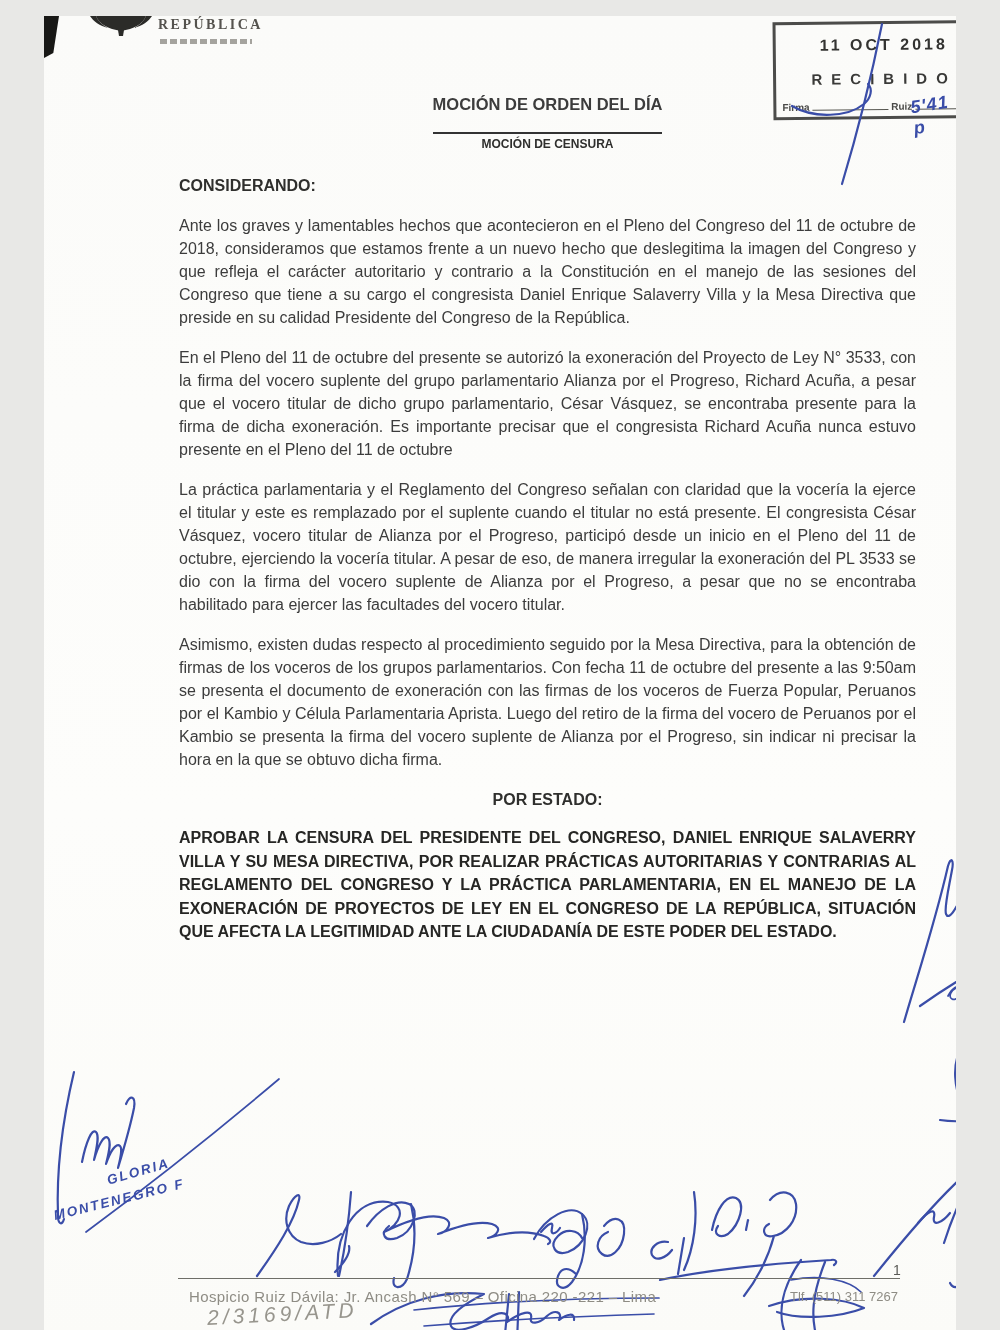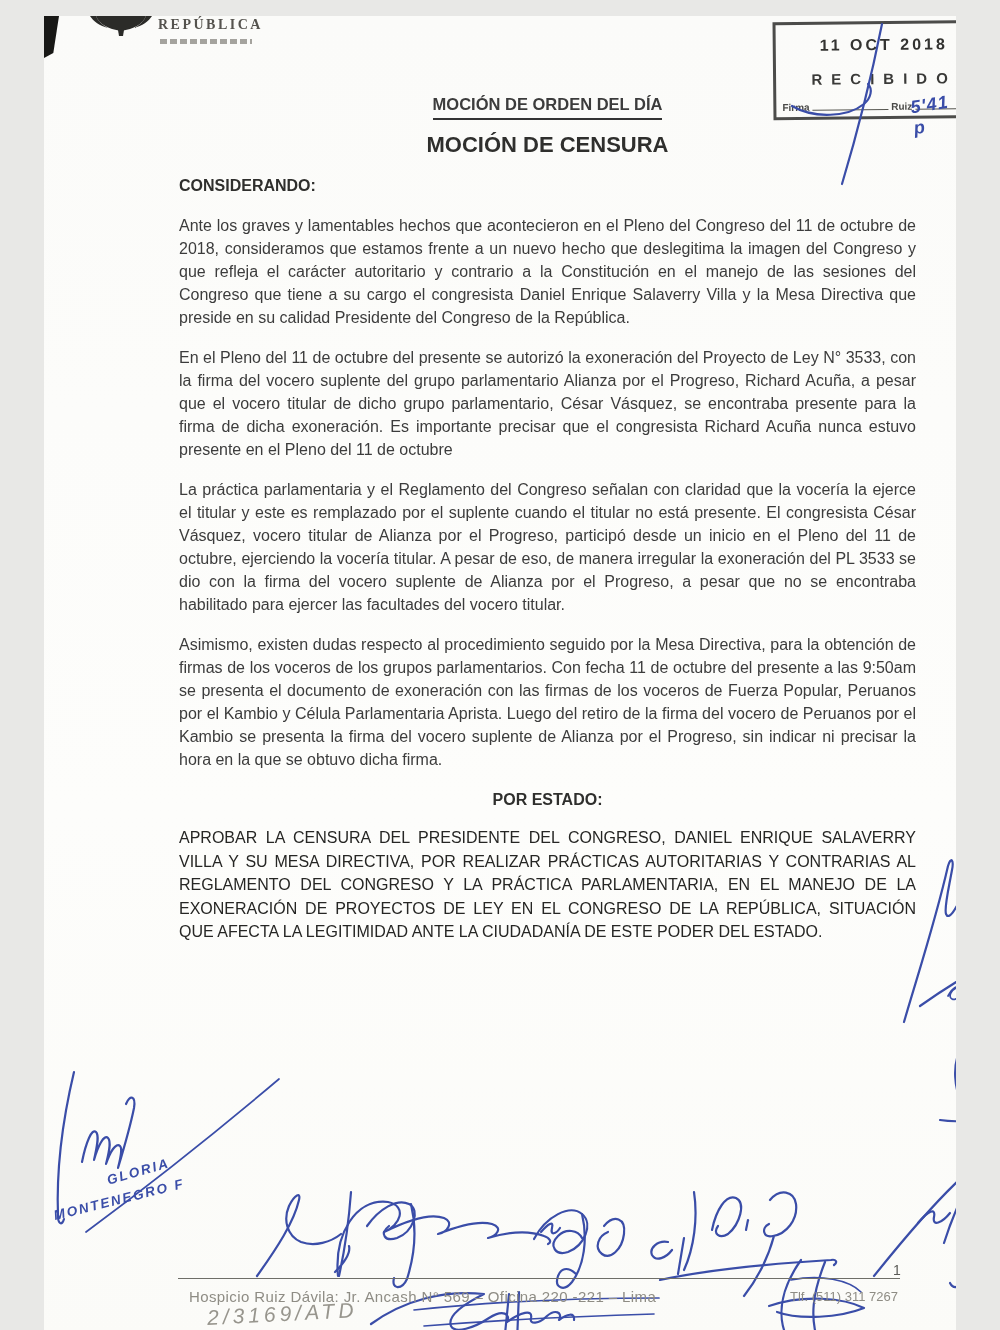--- a/index.html
+++ b/index.html
@@ -53,28 +53,28 @@
   .hora-value {
     position:absolute; left:868px; top:78px; font-size:18px;
     transform:rotate(-9deg); letter-spacing:1px; font-weight:bold;
   }
   
   .content {
     position:absolute; left:135px; top:0; width:737px;
     font-size:16px; line-height:23px; text-align:justify; color:#3c3c3c;
   }
   .content h1 { margin:78px 0 0 0; text-align:center; font-size:16.5px; line-height:20px; }
-  .content h1 span { border-bottom:2px solid #333; padding-bottom:5px; }
+  .content h1 span { border-bottom:2px solid #333; padding-bottom:19px; }
   .content p.intro { margin:16px 0 0 0; }
-  .content h2 { margin:19px 0 0 0; text-align:center; font-size:22px; color:#2f2f2d; }
+  .content h2 { margin:19px 0 0 0; text-align:center; font-size:12px; color:#2f2f2d; }
   .content h3.left { margin:18px 0 0 0; font-size:16px; color:#2f2f2d; }
   .content p.body { margin:17px 0 0 0; }
   .content h3.center { margin:17px 0 0 0; text-align:center; font-size:16px; color:#2f2f2d; }
   .content p.acuerda { margin:19px 0 0 0; }
-  .content p.resolution { margin:15px 0 0 0; font-weight:normal; color:#262624; line-height:23.5px; }
+  .content p.resolution { margin:15px 0 0 0; font-weight:bold; color:#262624; line-height:23.5px; }
   
   .footer-line { position:absolute; left:134px; top:1262px; width:722px; border-top:1.8px solid #6e6e68; }
   .footer-address {
     position:absolute; left:145px; top:1272px;
     font-size:15px; color:#8e8c84; letter-spacing:.4px;
   }
   .footer-phone { position:absolute; left:746px; top:1273px; font-size:13px; color:#8e8c84; }
   .page-number { position:absolute; left:849px; top:1246px; font-size:14px; color:#5a5a56; }
   .registry-code {
     position:absolute; left:163px; top:1286px;

